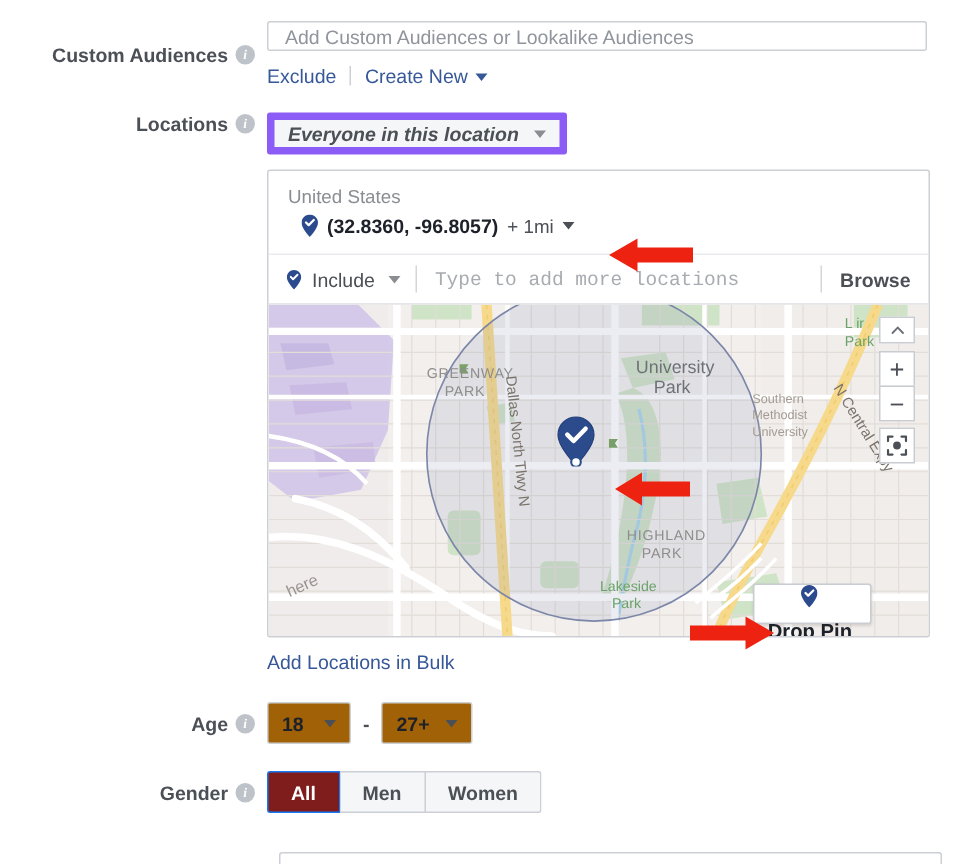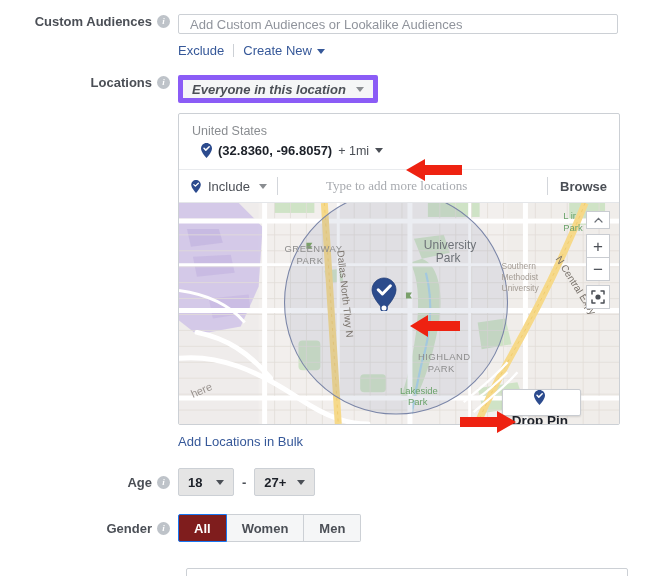--- a/index.html
+++ b/index.html
@@ -40,21 +40,21 @@
     font-size: 9px;
     font-weight: bold;
     line-height: 13px;
     text-align: center;
     font-style: italic;
     font-family: "Liberation Serif", serif;
     flex: 0 0 13px;
   }
 
   
-  #row-custom-audiences { padding-top: 14px; }
+  #row-custom-audiences { padding-top: 14px; align-items: center; }
   .ca-input {
     width: 440px;
     height: 20px;
     border: 1px solid #ccd0d5;
     border-radius: 2px;
     background: #fff;
     padding: 0 11px;
     font-family: "Liberation Sans", sans-serif;
     font-size: 13px;
     color: #1d2129;
@@ -165,26 +165,25 @@
   .vsep {
     width: 1px; height: 18px;
     background: #d3d6db;
     margin: 0 10px;
     flex: 0 0 1px;
   }
   .loc-search-input {
     flex: 1 1 auto;
     border: 0;
     outline: none;
-    font-family: Liberation Serif, serif;
+    font-family: Liberation Mono, monospace;
     font-size: 13px;
     color: #1d2129;
     background: transparent;
     min-width: 0;
-    margin-left: 36px;
   }
   .loc-search-input::placeholder { color: #a8abb0; }
   .browse-btn {
     font-weight: bold;
     font-size: 13px;
     color: #4b4f56;
     cursor: pointer;
     white-space: nowrap;
     padding-left: 2px;
   }
@@ -256,21 +255,21 @@
   #row-age .label-col, #row-gender .label-col { font-weight: bold; }
   .age-group { display: flex; align-items: center; gap: 8px; }
   .age-select {
     display: inline-flex;
     align-items: center;
     justify-content: space-between;
     gap: 11px;
     min-width: 56px;
     height: 28px;
     padding: 0 9px;
-    background: #e5e5e5;
+    background: #a16207;
     border: 1px solid #ccd0d5;
     border-radius: 2px;
     font-weight: bold;
     font-size: 13px;
     color: #1d2129;
     cursor: pointer;
   }
   .age-select .caret { border-top-color: #4b4f56; margin-left: 0; }
   .age-dash { color: #4b4f56; font-weight: bold; }
 
@@ -536,22 +535,22 @@
 </div>
 
 <div class="form-row" id="row-gender">
   <div class="label-col">
     <span>Gender</span>
     <span class="info-icon">i</span>
   </div>
   <div class="field-col">
     <div class="seg-group">
       <span class="seg active">All</span>
+      <span class="seg">Men</span>
       <span class="seg">Women</span>
-      <span class="seg">Men</span>
     </div>
   </div>
 </div>
 
 <div class="bottom-field"></div>
 
 <svg class="arrow" id="arrow-radius" width="56" height="26" viewBox="0 0 56 26">
   <path d="M0 13 L19 2 L19 8 L56 8 L56 18 L19 18 L19 24 Z" fill="#ee2211"></path>
 </svg>
 

